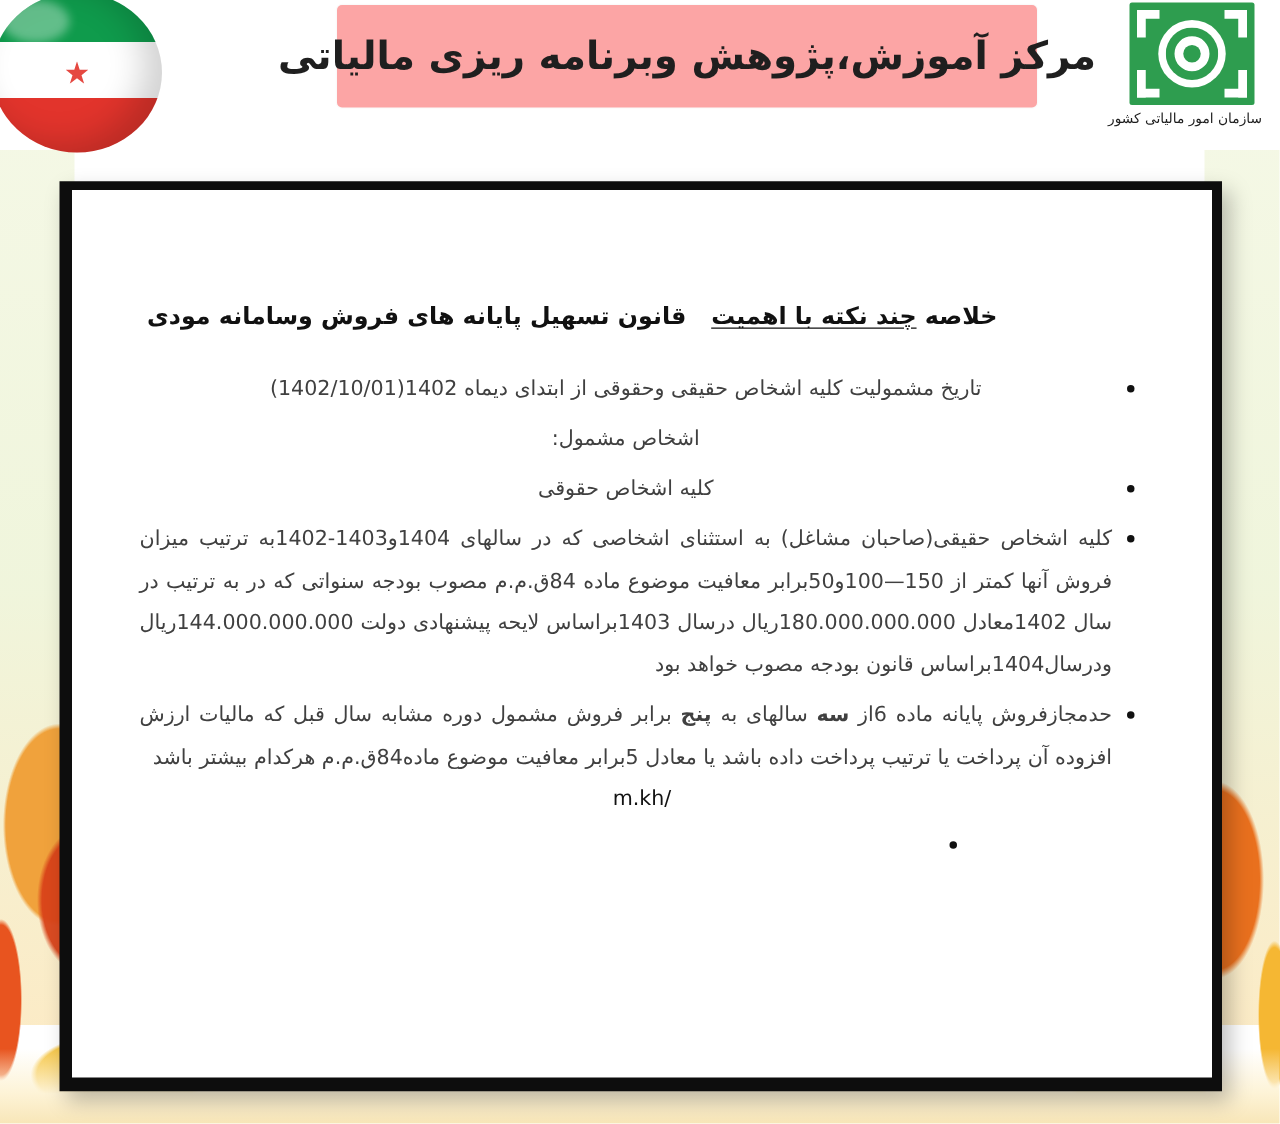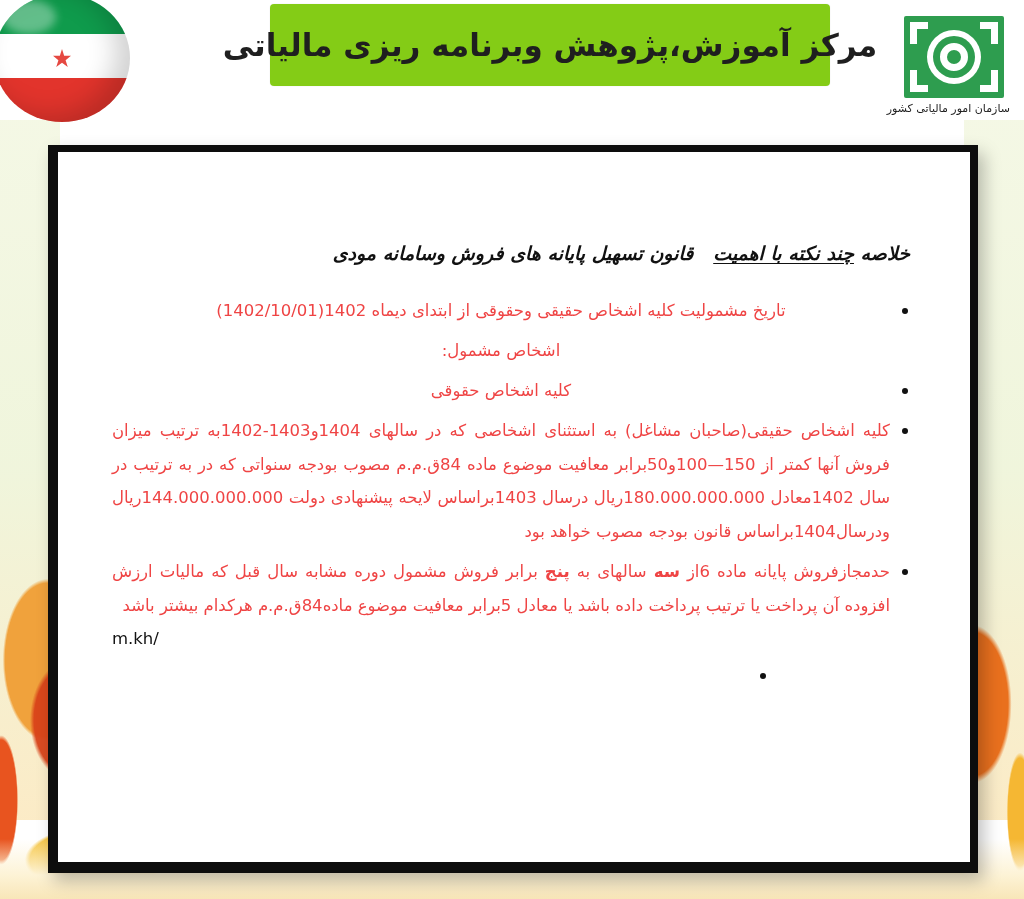--- a/index.html
+++ b/index.html
@@ -109,40 +109,40 @@
     border-radius: 50%;
     background: rgba(255,255,255,.35);
     filter: blur(4px);
   }
 
   
   .title-banner {
     position: absolute;
     left: 270px; top: 4px;
     width: 560px; height: 82px;
-    background: #84cc16;
+    background: #fca5a5;
     border-radius: 4px;
     display: flex;
     align-items: center;
     justify-content: center;
     box-shadow: 0 0 0 1px rgba(0,0,0,0.02);
   }
   .title-banner .title-text {
     font-family: "DejaVu Sans", sans-serif;
     font-size: 31px;
     font-weight: bold;
     color: #1f1f1f;
     white-space: nowrap;
     letter-spacing: 0px;
   }
 
   
   .org-logo {
     position: absolute;
-    right: 14px; top: 16px;
+    right: 14px; top: 2px;
     width: 112px; height: 100px;
   }
   .org-mark {
     width: 100px; height: 82px;
     margin: 0 auto;
     background: #2e9d4f;
     position: relative;
     border-radius: 2px;
   }
   .org-mark .inner-ring {
@@ -195,43 +195,42 @@
     position: absolute;
     left: 58px; top: 152px;
     width: 912px; height: 710px;
     background: #ffffff;
     padding: 0;
     overflow: hidden;
   }
 
   .doc-title {
     direction: rtl;
-    text-align: right;
+    text-align: left;
     margin: 86px 60px 0 60px;
     font-size: 19px;
     color: #111111;
     font-weight: bold;
     line-height: 1.6;
-    font-style: italic;
   }
   .doc-title .u-bold {
     text-decoration: underline;
     text-underline-offset: 3px;
   }
   .doc-title .plain {
     font-weight: bold;
   }
 
   .bullets {
     direction: rtl;
     margin: 26px 54px 0 54px;
     padding: 0;
     list-style: none;
     font-size: 16.5px;
-    color: #ef4444;
+    color: #404040;
     line-height: 2.05;
   }
   .bullets > li {
     position: relative;
     padding-right: 26px;
     margin-bottom: 6px;
     text-align: justify;
     text-align-last: right;
   }
   .bullets > li::before {
@@ -246,21 +245,21 @@
   }
   .bullets > li.no-bullet::before { display: none; }
   .u { text-underline-offset: 3px; }
   .b { font-weight: bold; }
   .ltr { direction: ltr; unicode-bidi: embed; display: inline-block; }
   .tail {
     direction: rtl;
     margin: 4px 54px 0 54px;
     font-size: 16.5px;
     color: #121212;
-    text-align: left;
+    text-align: center;
   }
   .last-bullet {
     direction: rtl;
     margin: 18px 54px 0 54px;
     position: relative;
     height: 20px;
   }
   .last-bullet::before {
     content: "";
     position: absolute;

